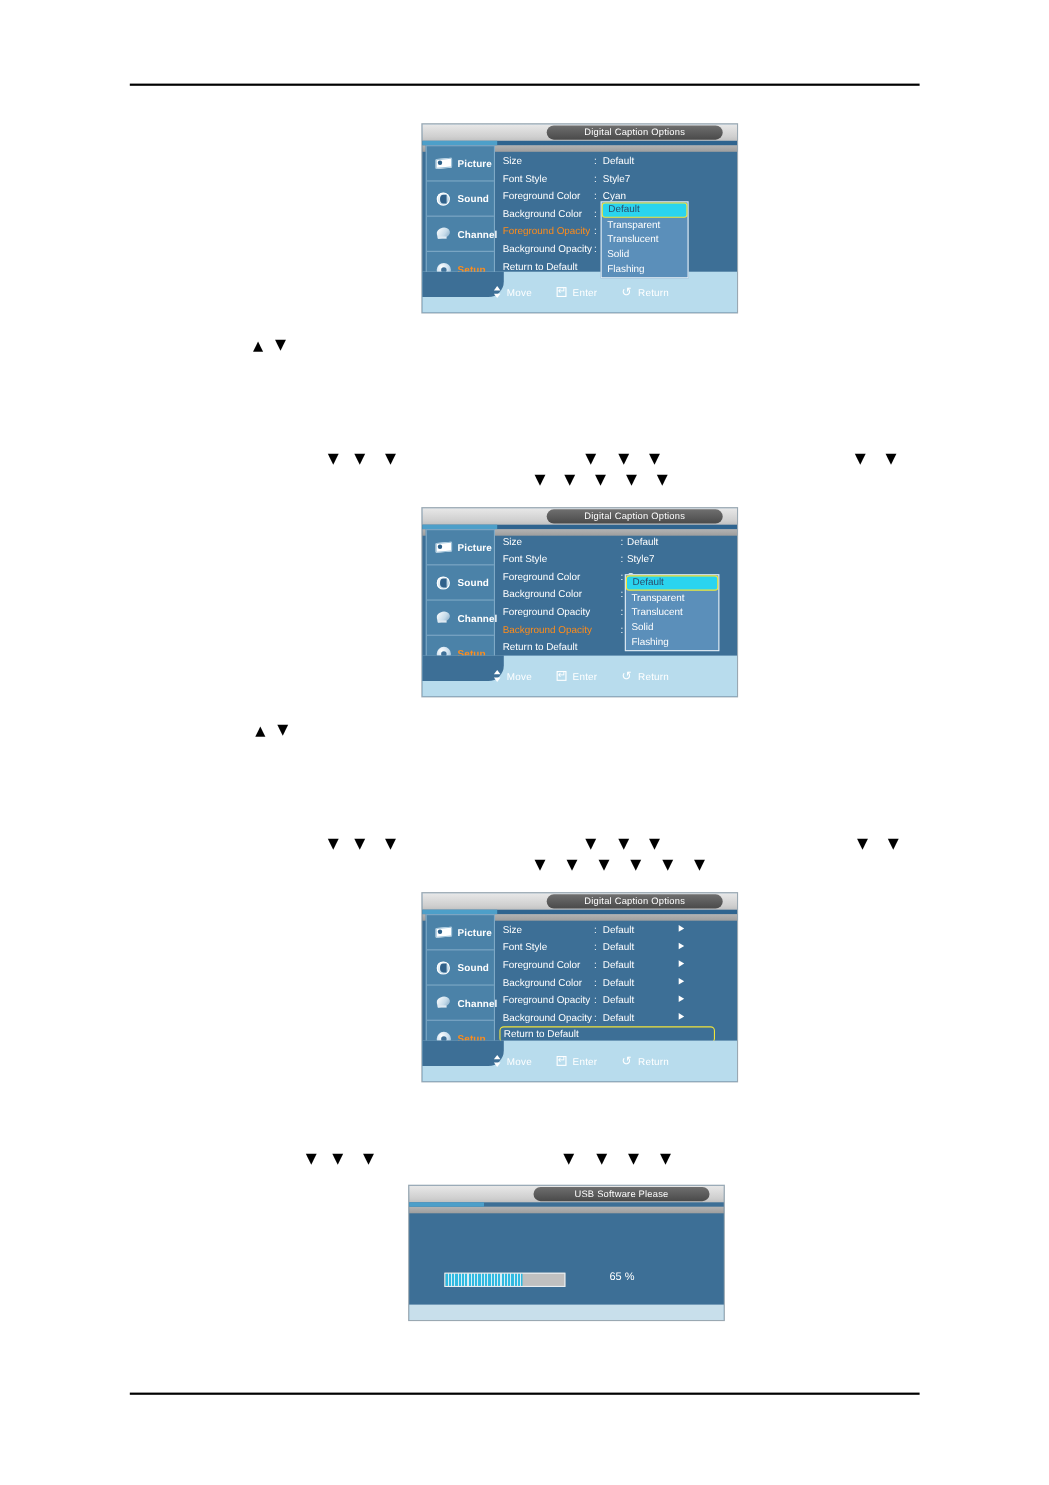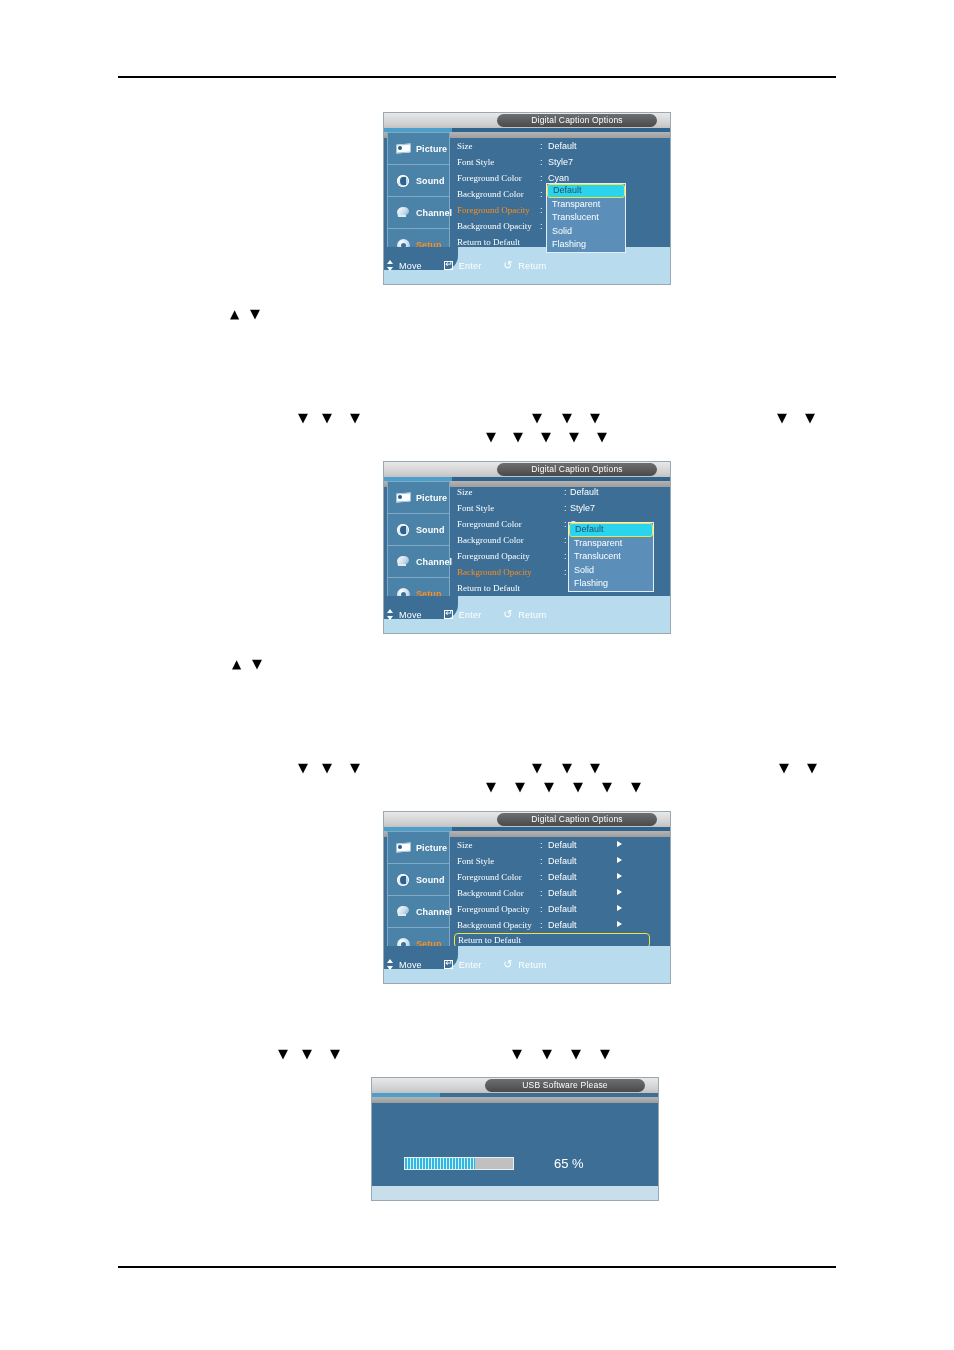--- a/index.html
+++ b/index.html
@@ -206,21 +206,21 @@
   .row {
     position: absolute;
     left: 0;
     height: 16px;
     width: 100%;
     font-size: 9px;
     color: #ffffff;
     line-height: 16px;
     white-space: nowrap;
   }
-  .row .rlabel { position: absolute; left: 3px; font-family: Liberation Serif, serif; }
+  .row .rlabel { position: absolute; left: 3px; }
   .row .rcolon { position: absolute; }
   .row .rvalue { position: absolute; }
   .row.highlight .rlabel { color: #ff8c1a; }
 
   .caret {
     position: absolute;
     width: 0; height: 0;
     border-left: 5px solid #ffffff;
     border-top: 3.5px solid transparent;
     border-bottom: 3.5px solid transparent;
@@ -263,20 +263,21 @@
   }
 
   
   .osd-footer {
     position: absolute;
     left: 0; right: 0; bottom: 0;
     height: 37px;
     background: #b8dced;
     display: flex;
     align-items: center;
+    justify-content: center;
     gap: 22px;
   }
   .osd-footer::before {
     content: "";
     position: absolute;
     left: 0; top: 0;
     width: 74px; height: 23px;
     background: #3d6f96;
     border-bottom-right-radius: 14px;
   }
@@ -377,21 +378,21 @@
     background: repeating-linear-gradient(
       to right,
       #2fb9e0 0px, #2fb9e0 2px,
       #d7eef7 2px, #d7eef7 3px
     );
   }
   .usb-pct {
     position: absolute;
     left: 182px;
     top: 59px;
-    font-size: 13px;
+    font-size: 10px;
     color: #ffffff;
   }
   .usb-footer {
     position: absolute;
     left: 0; right: 0; bottom: 0;
     height: 14px;
     background: #c8dfeb;
   }
 </style>
 </head>

